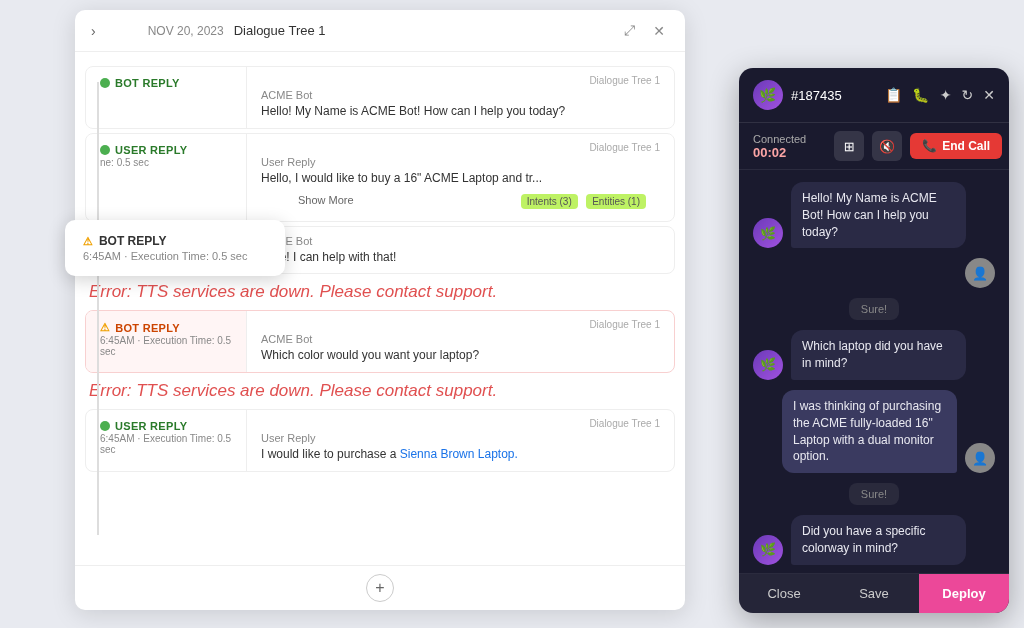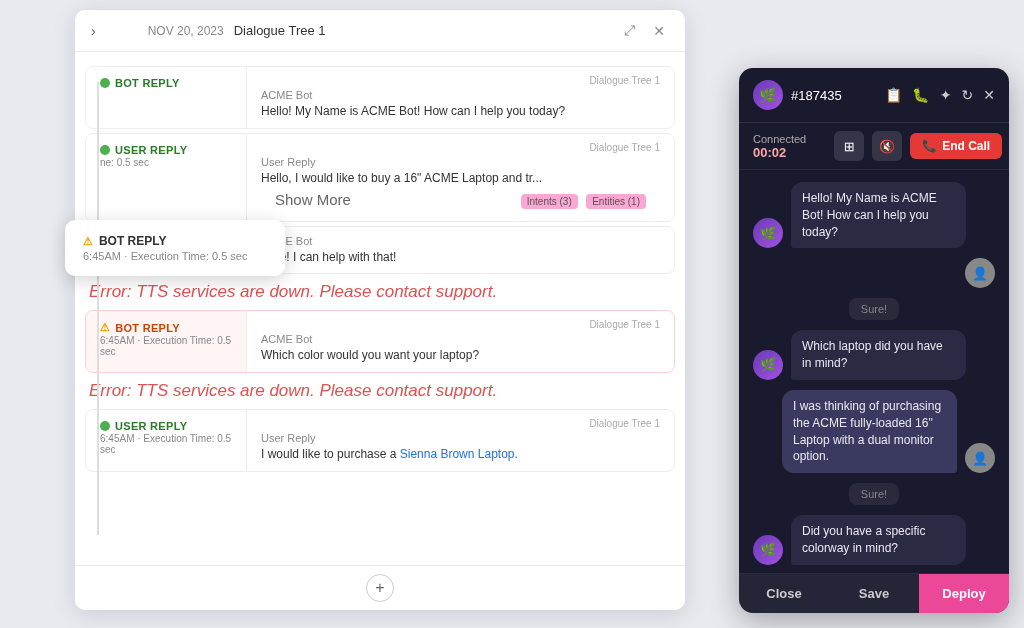--- a/index.html
+++ b/index.html
@@ -135,30 +135,31 @@
     }
 
     .show-more-row {
       display: flex;
       justify-content: space-between;
       align-items: center;
       padding: 4px 14px;
     }
 
     .show-more-btn {
-      font-size: 15px;
+      font-size: 11px;
       color: #666;
       cursor: pointer;
       background: none;
       border: none;
+      margin-left: 23px;
     }
 
     .badge {
       font-size: 10px;
-      background: #f9a8d4;
+      background: #bef264;
       border-radius: 4px;
       padding: 2px 6px;
       color: #555;
       margin-left: 4px;
     }
 
     .error-text {
       color: #e05050;
       font-size: 17px;
       font-style: italic;
@@ -403,21 +404,21 @@
     .phone-footer {
       display: flex;
       border-top: 1px solid rgba(255,255,255,0.08);
     }
 
     .footer-btn {
       flex: 1;
       padding: 12px;
       text-align: center;
       font-size: 13px;
-      font-weight: 700;
+      font-weight: 400;
       cursor: pointer;
       border: none;
       background: rgba(255,255,255,0.05);
       color: #ccc;
     }
 
     .footer-btn.deploy {
       background: #ec4899;
       color: #fff;
       font-weight: 600;

